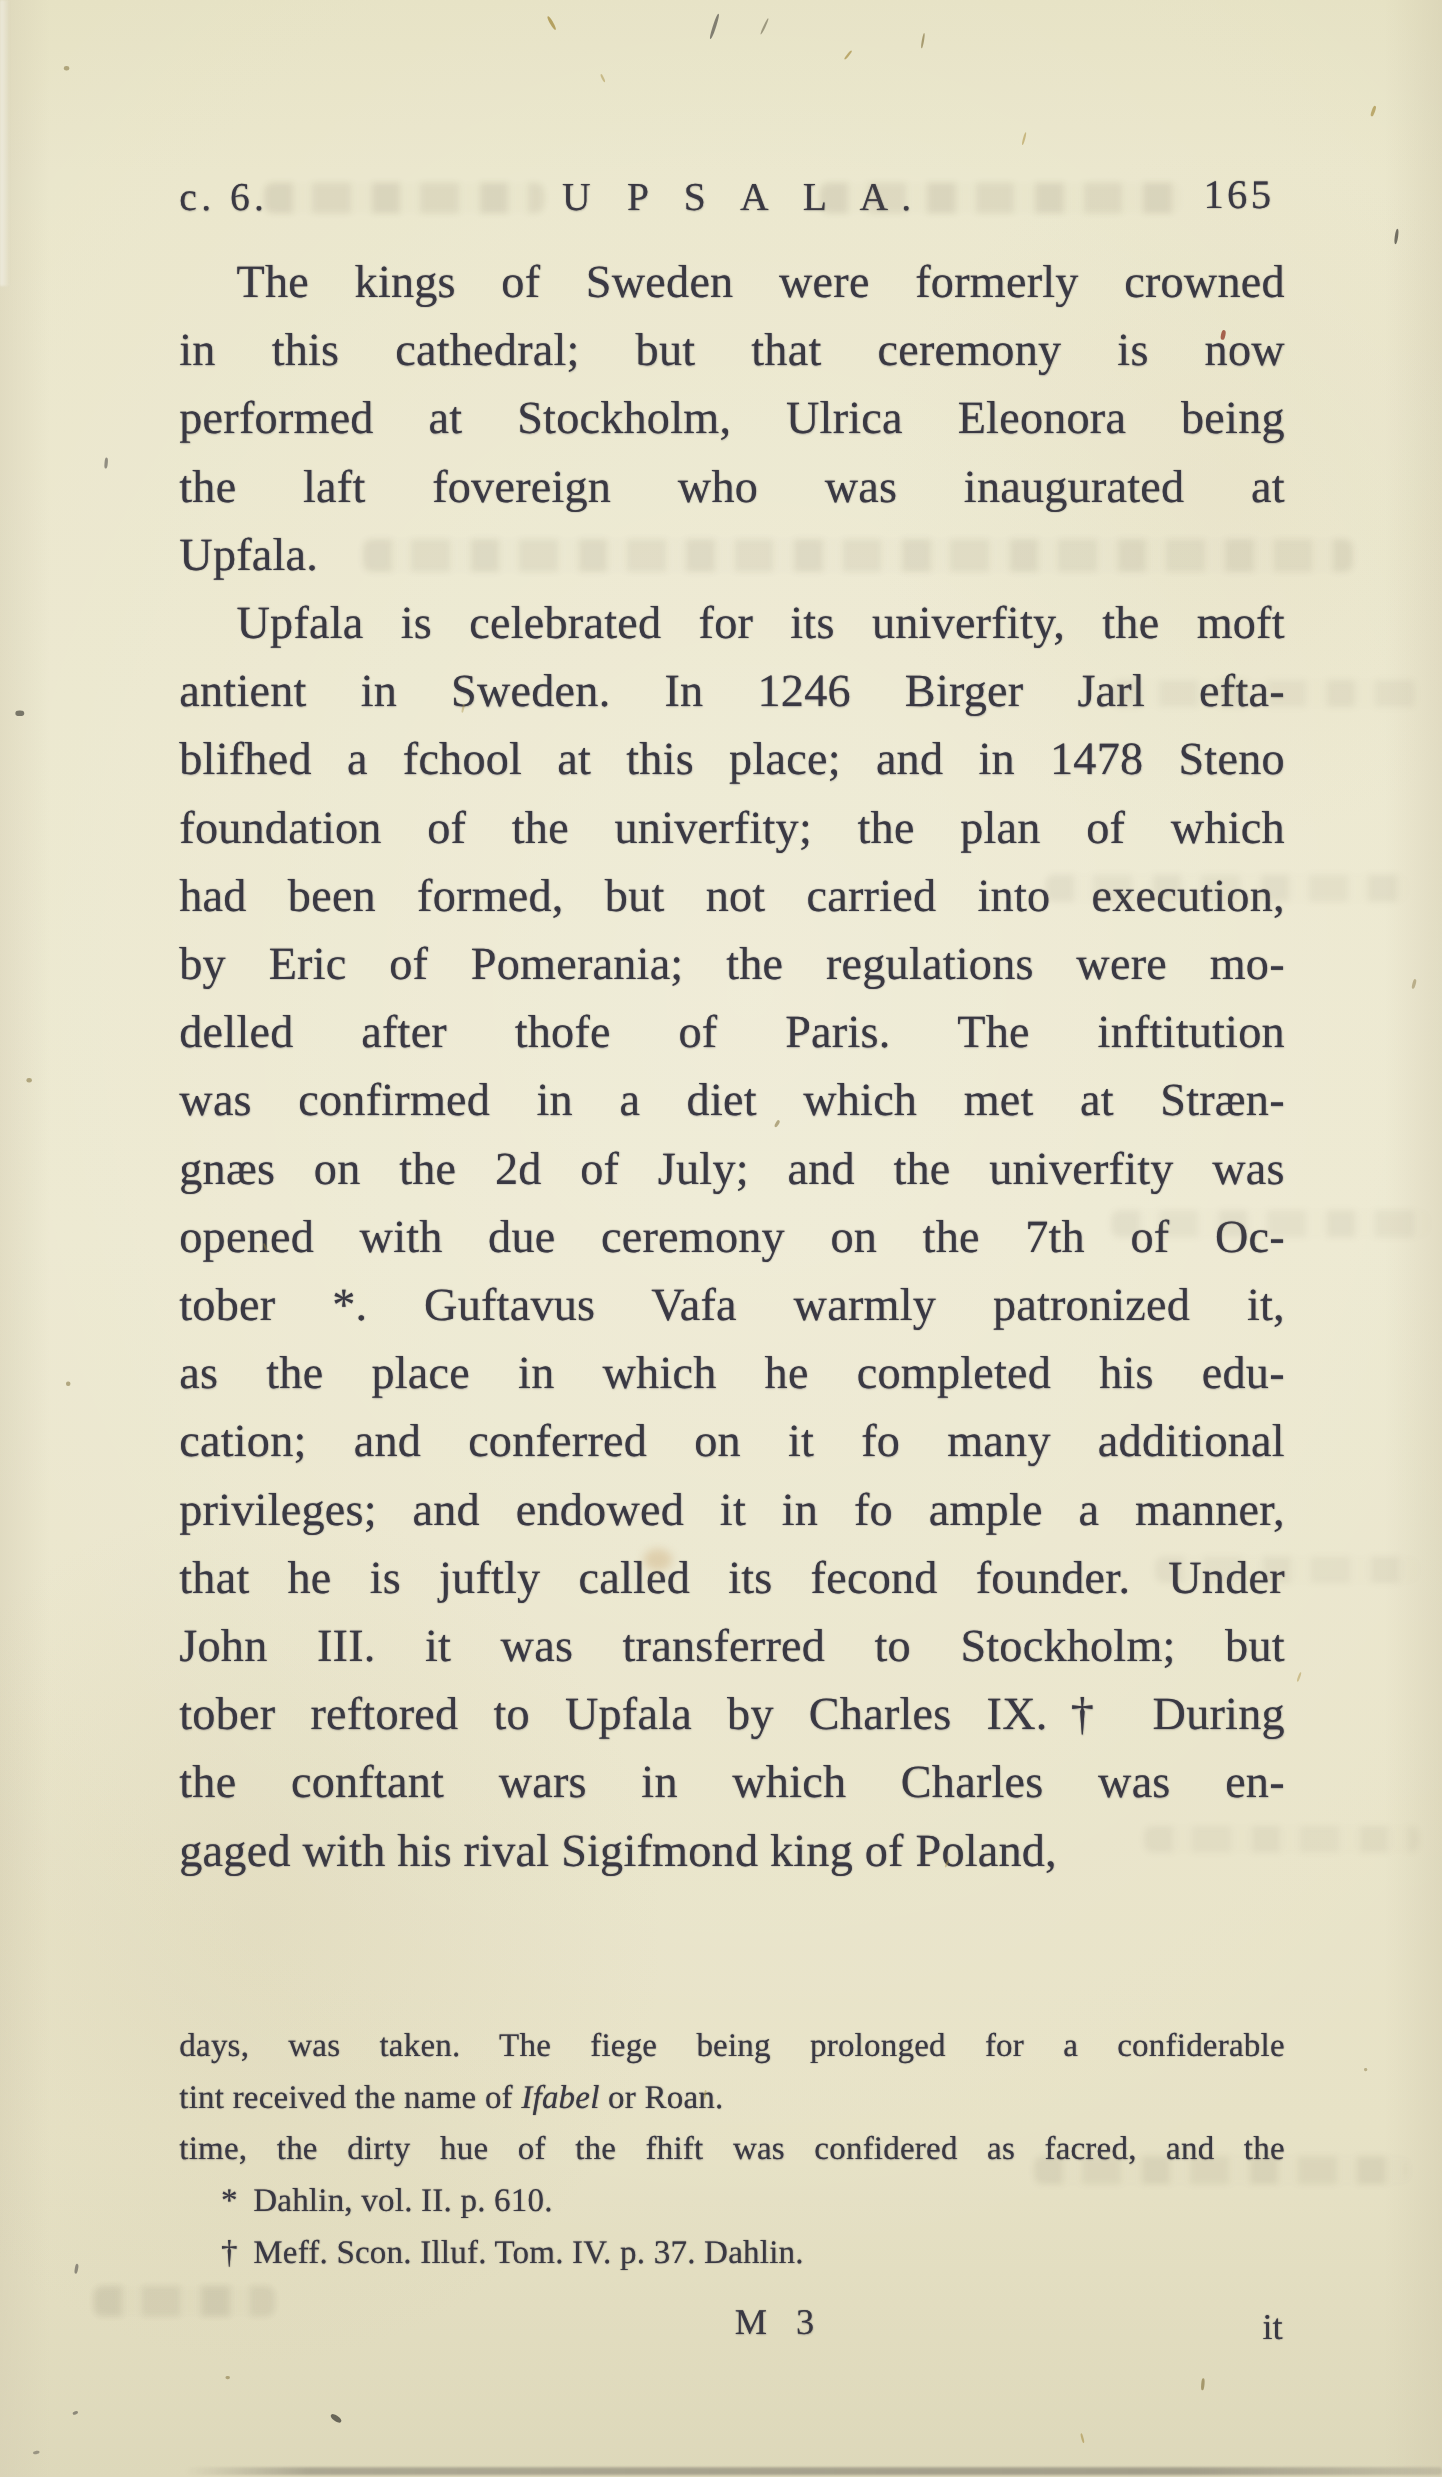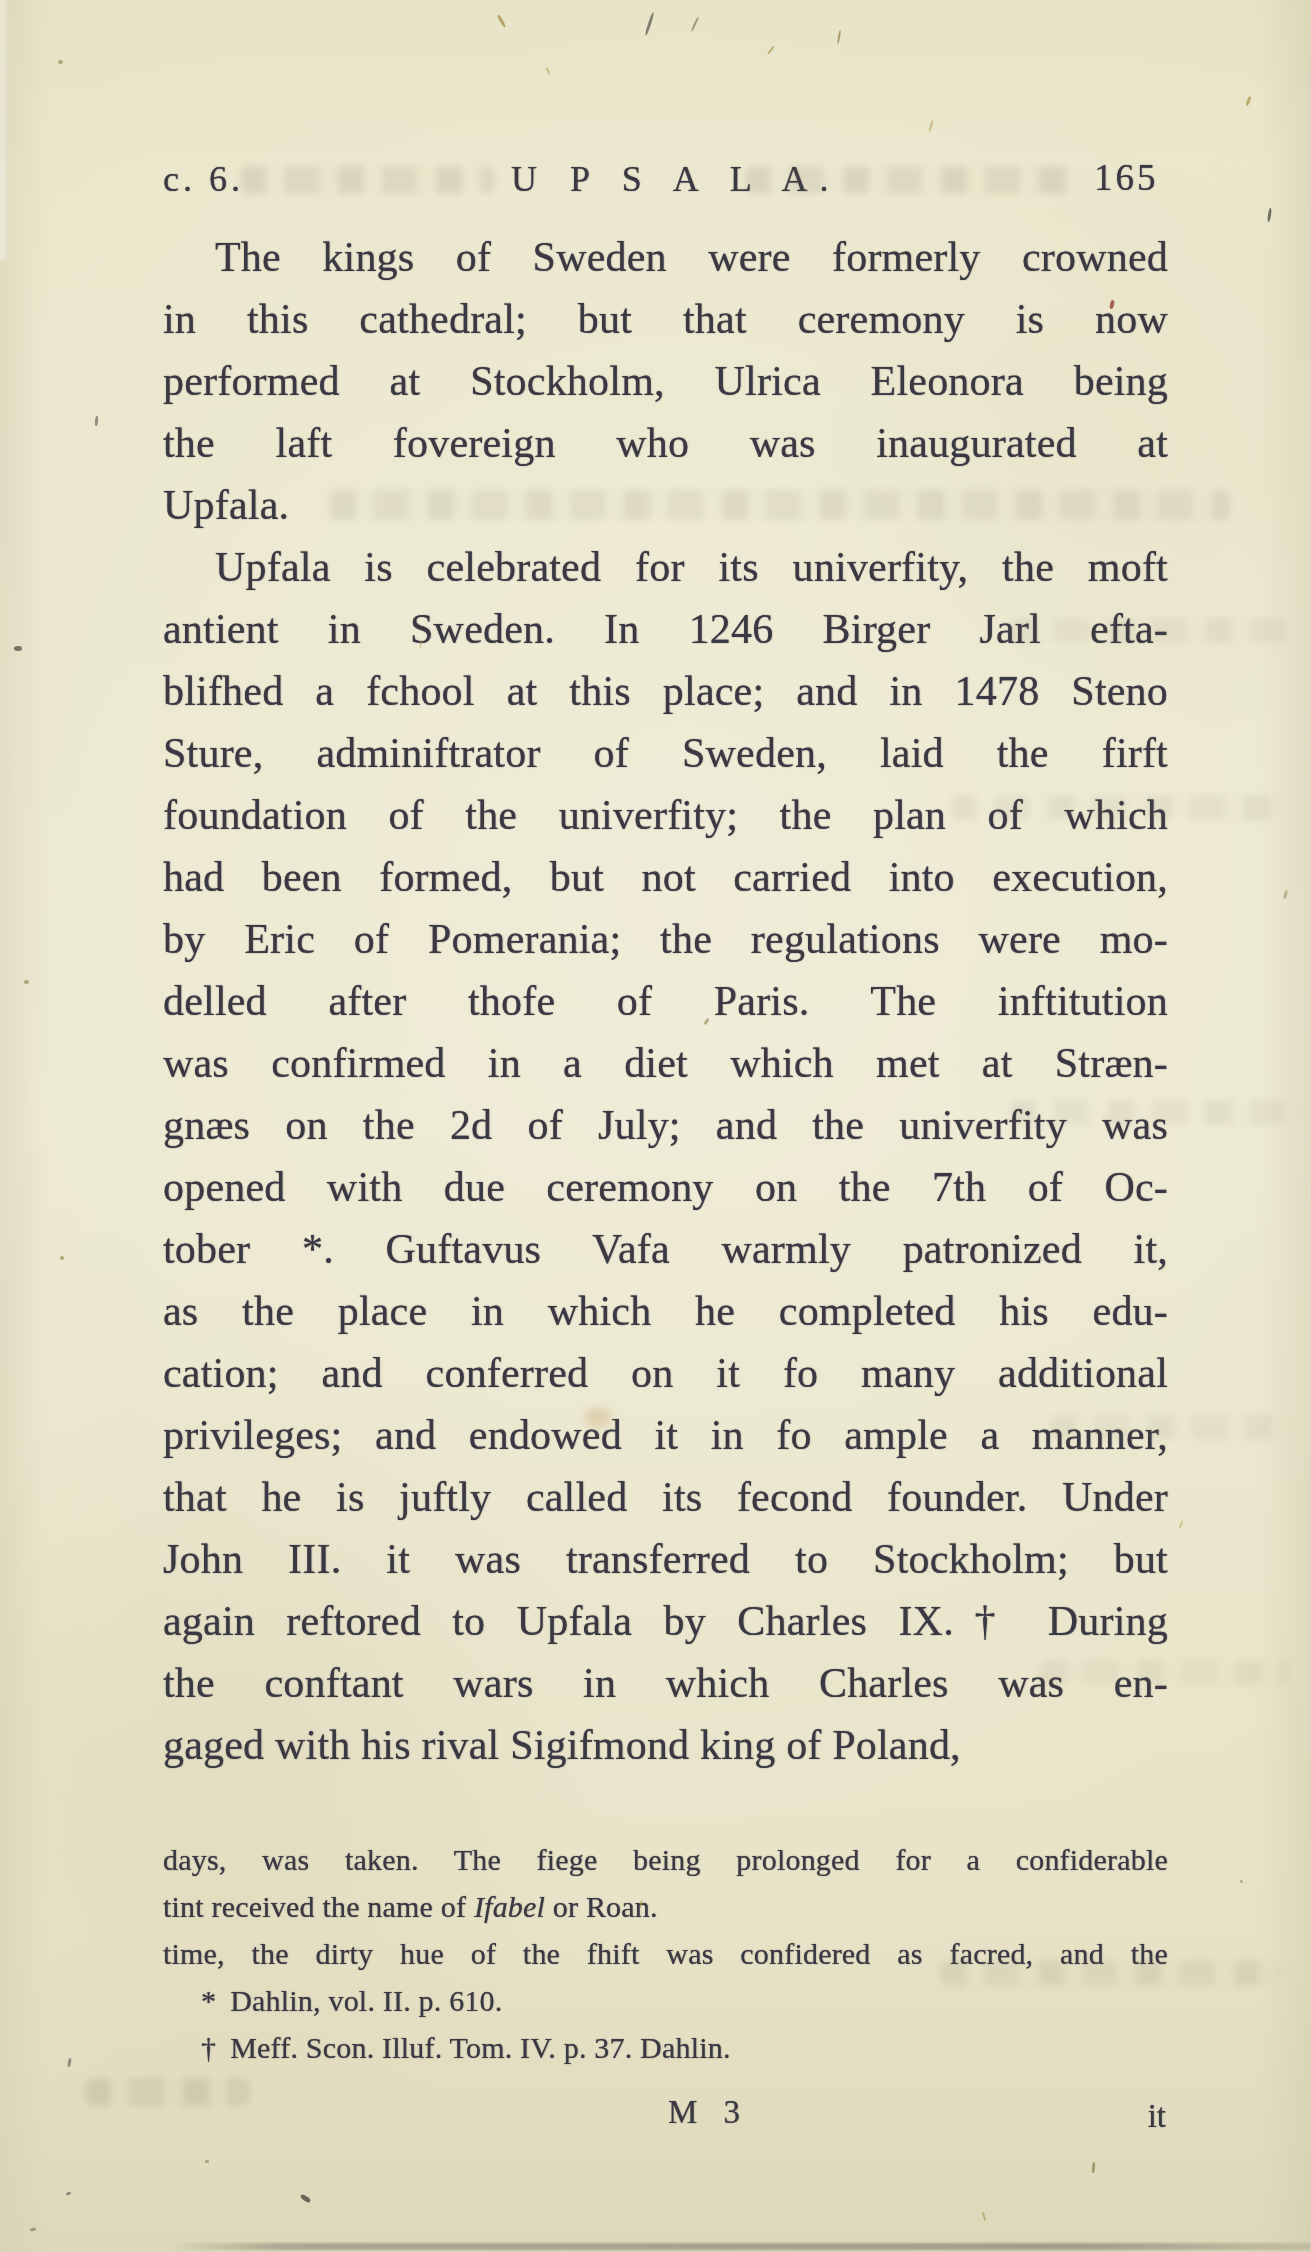--- a/index.html
+++ b/index.html
@@ -73,35 +73,34 @@
   <div class="main-block txt">
     <div class="ln first">The kings of Sweden were formerly crowned</div>
     <div class="ln">in this cathedral; but that ceremony is now</div>
     <div class="ln">performed at Stockholm, Ulrica Eleonora being</div>
     <div class="ln">the laft fovereign who was inaugurated at</div>
     <div class="ln last">Upfala.</div>
 
     <div class="ln first">Upfala is celebrated for its univerfity, the moft</div>
     <div class="ln">antient in Sweden. In 1246 Birger Jarl efta-</div>
     <div class="ln">blifhed a fchool at this place; and in 1478 Steno</div>
-    <div class="ln">Sture, adminiftrator of Sweden, laid the firft</div>
     <div class="ln">foundation of the univerfity; the plan of which</div>
     <div class="ln">had been formed, but not carried into execution,</div>
     <div class="ln">by Eric of Pomerania; the regulations were mo-</div>
     <div class="ln">delled after thofe of Paris. The inftitution</div>
     <div class="ln">was confirmed in a diet which met at Stræn-</div>
     <div class="ln">gnæs on the 2d of July; and the univerfity was</div>
     <div class="ln">opened with due ceremony on the 7th of Oc-</div>
     <div class="ln">tober *. Guftavus Vafa warmly patronized it,</div>
     <div class="ln">as the place in which he completed his edu-</div>
     <div class="ln">cation; and conferred on it fo many additional</div>
     <div class="ln">privileges; and endowed it in fo ample a manner,</div>
     <div class="ln">that he is juftly called its fecond founder. Under</div>
     <div class="ln">John III. it was transferred to Stockholm; but</div>
-    <div class="ln">again reftored to Upfala by Charles IX.† During</div>
+    <div class="ln">tober reftored to Upfala by Charles IX.† During</div>
     <div class="ln">the conftant wars in which Charles was en-</div>
     <div class="ln last">gaged with his rival Sigifmond king of Poland,</div>
   </div>
 
   <div class="fn-block txt">
     <div class="fn-ln">days, was taken. The fiege being prolonged for a confiderable</div>
     <div class="fn-ln last"><span>tint received the name of </span><span class="em">Ifabel</span><span> or Roan.</span></div>
     <div class="fn-ln">time, the dirty hue of the fhift was confidered as facred, and the</div>
     <div class="fn-ref"><span class="marker">*</span><span>Dahlin, vol. II. p. 610.</span></div>
     <div class="fn-ref"><span class="marker">†</span><span>Meff. Scon. Illuf. Tom. IV. p. 37. Dahlin.</span></div>

